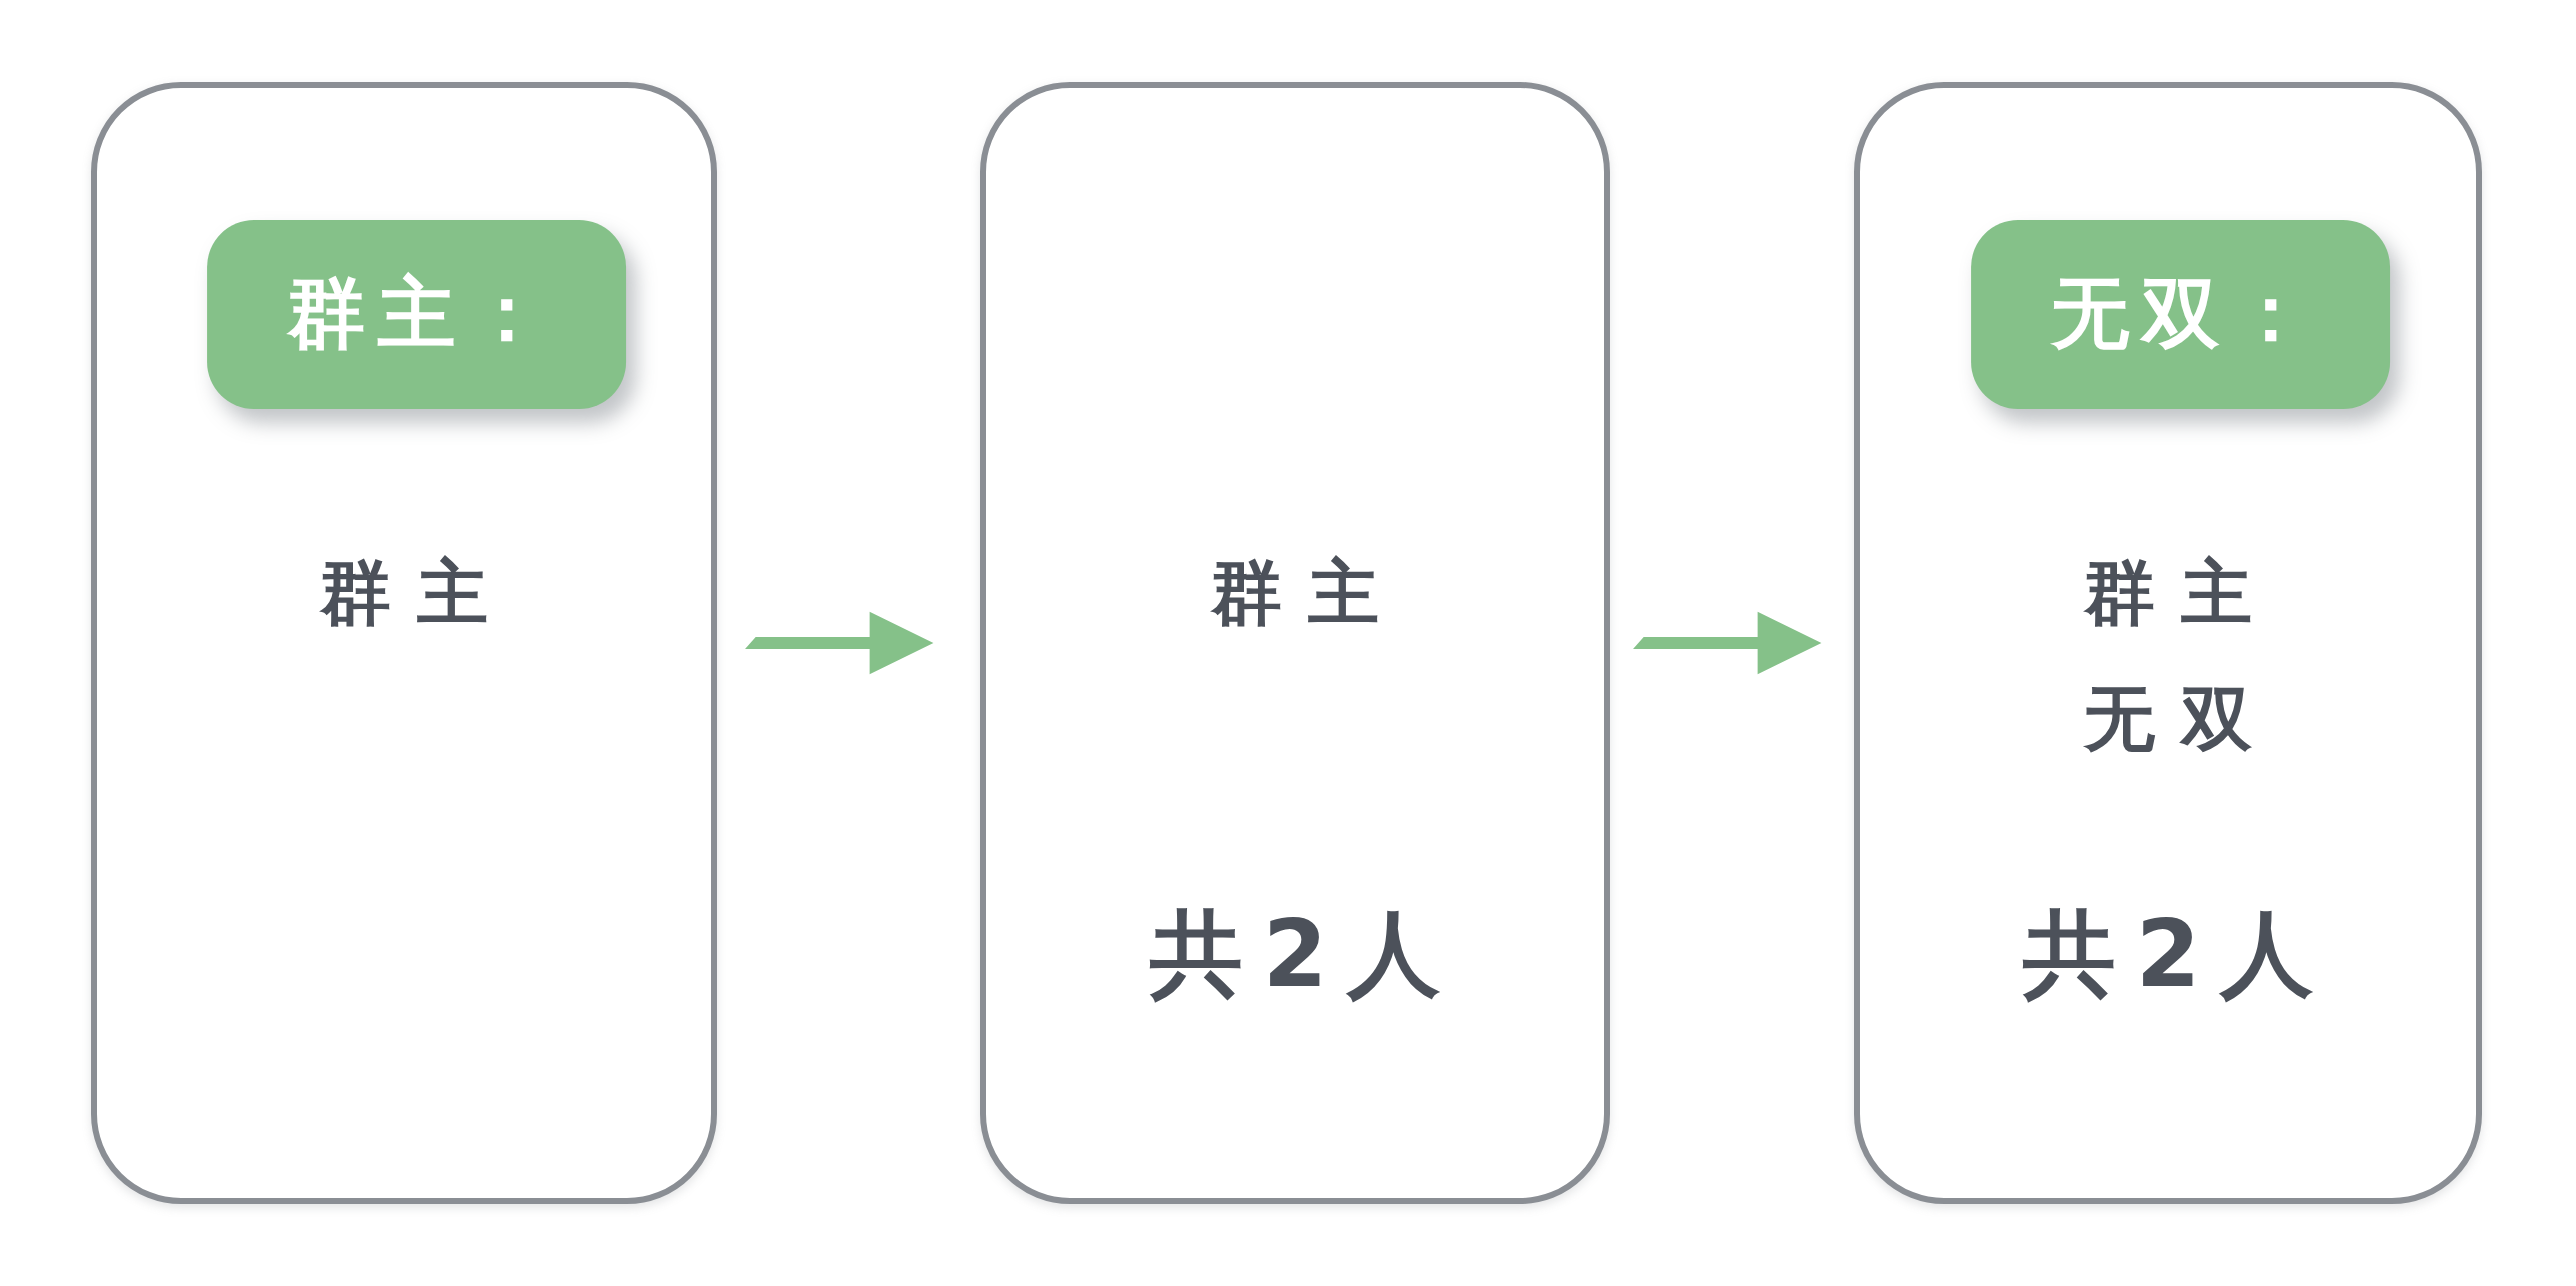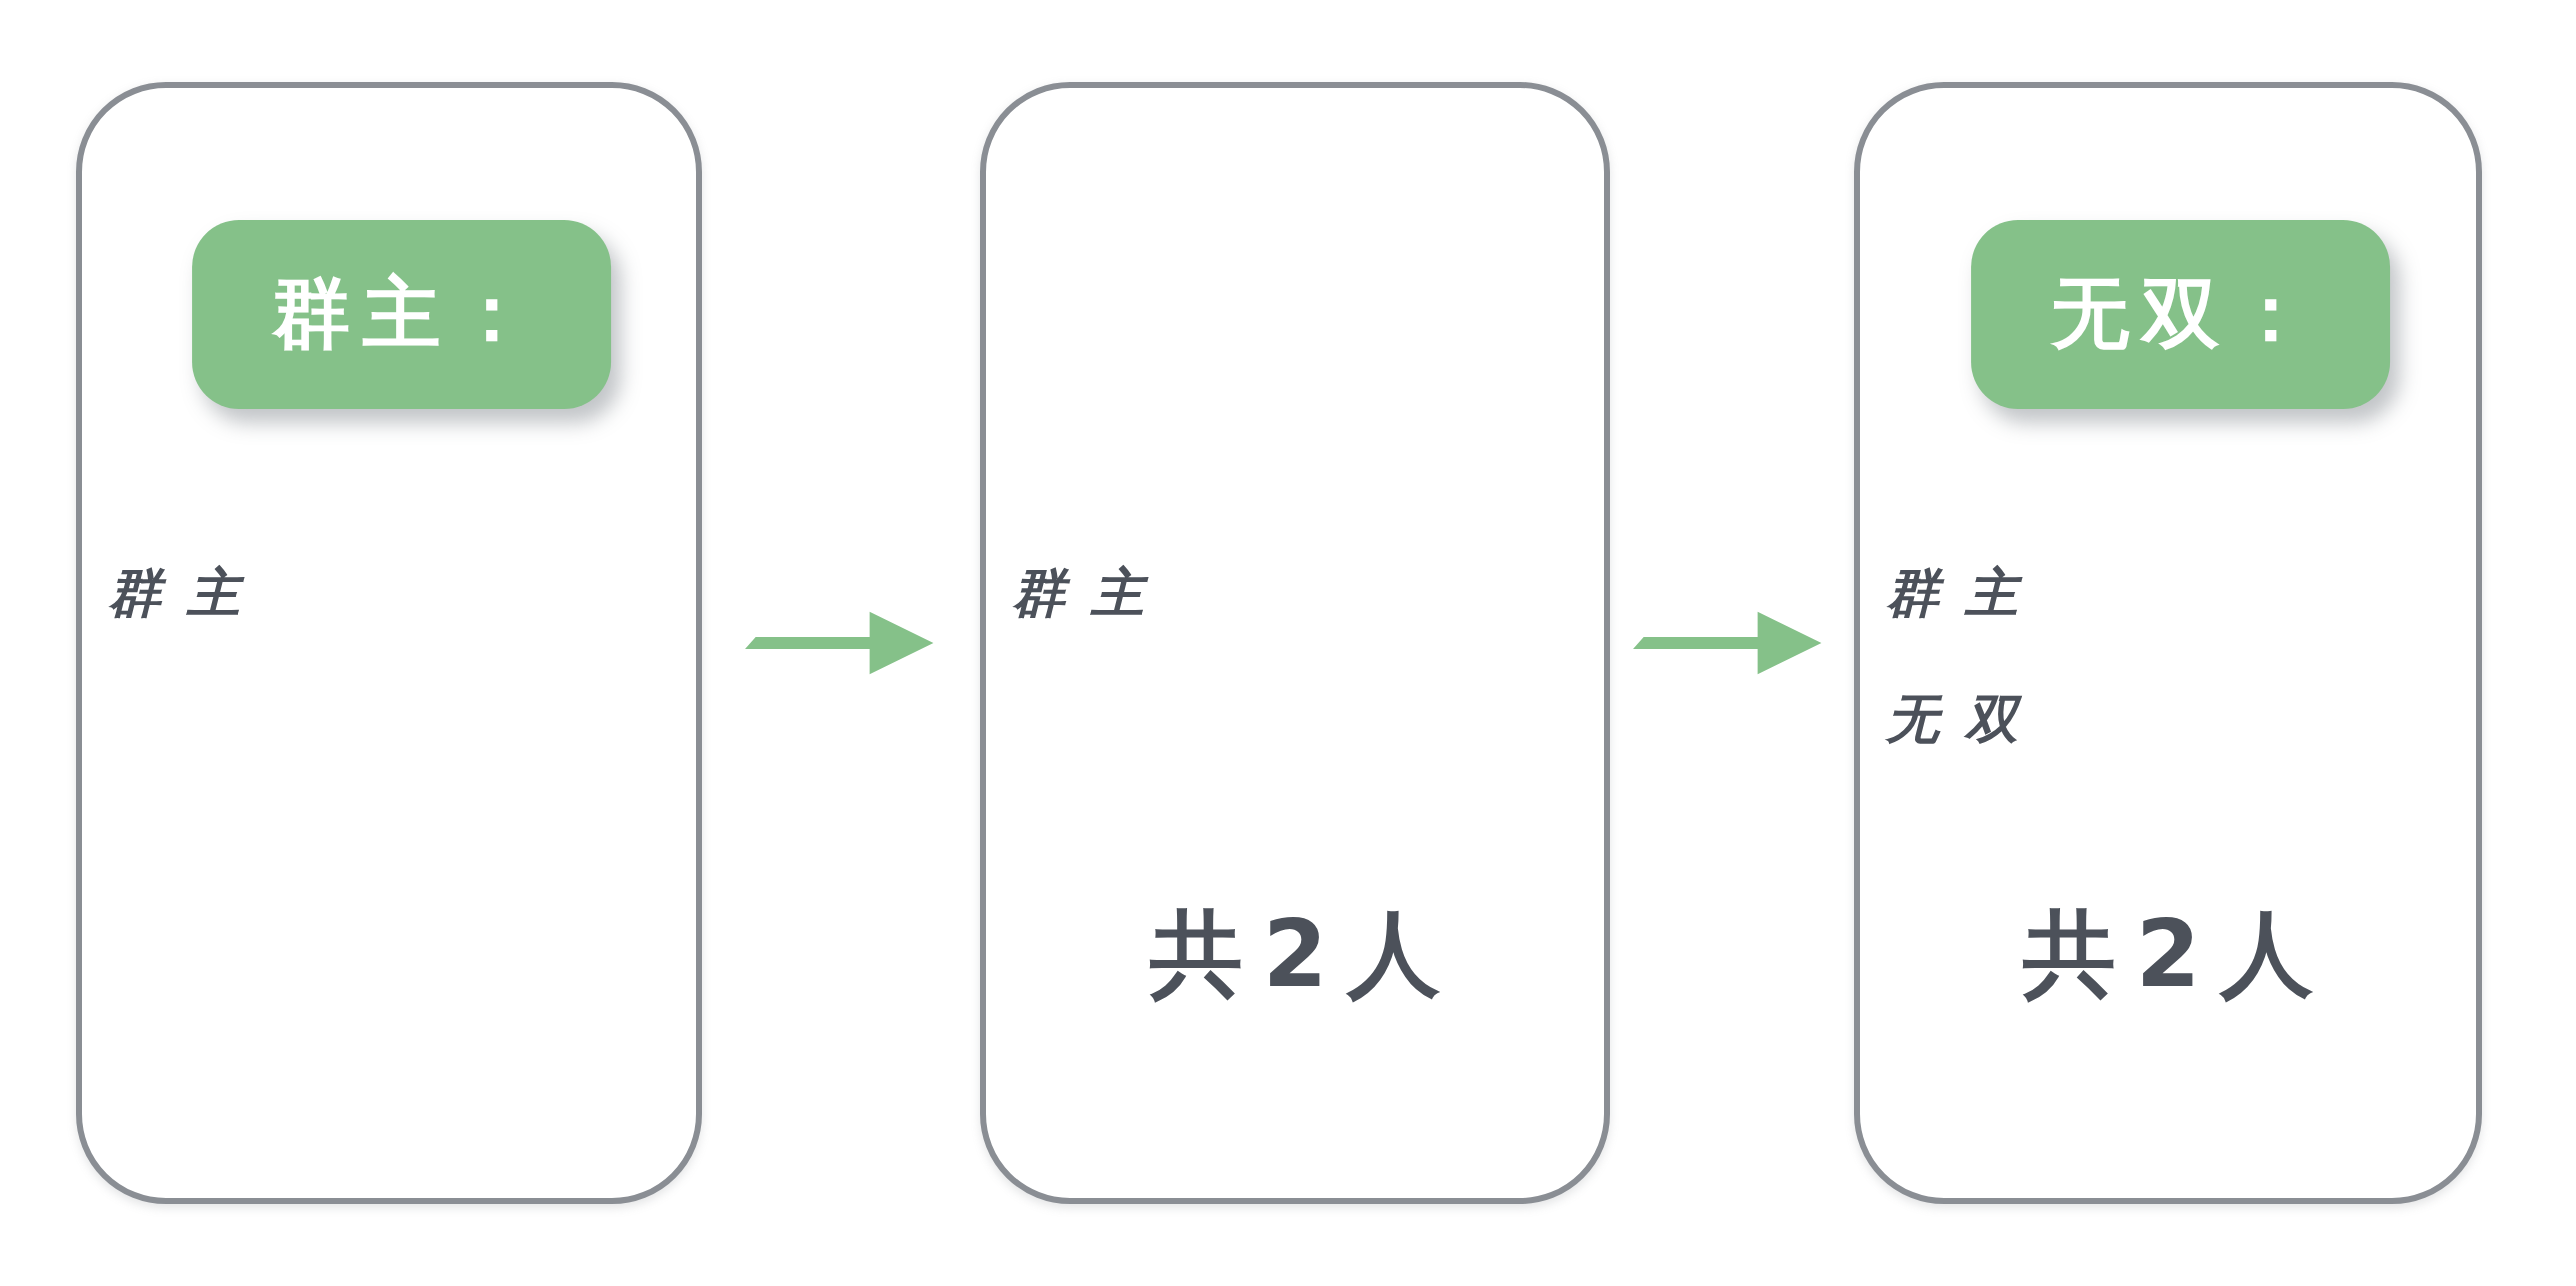--- a/index.html
+++ b/index.html
@@ -17,21 +17,21 @@
   }
   .card {
     position: absolute;
     top: 82px;
     height: 1110px;
     background: #ffffff;
     border: 6.9px solid #8a8e94;
     border-radius: 90px;
     box-shadow: 0 3.8px 9.1px rgba(130,135,140,0.22);
   }
-  .card.c1 { left: 76px;  width: 614px; }
+  .card.c1 { left: 91px;  width: 614px; }
   .card.c2 { left: 980px; width: 618px; }
   .card.c3 { left: 1854px; width: 616px; }
 
   .badge {
     position: absolute;
     top: 132px;
     left: 50%;
     transform: translateX(-47%);
     width: 419px;
     height: 189px;
@@ -48,28 +48,27 @@
     font-weight: bold;
     letter-spacing: 12.2px;
     text-indent: 12.2px;
     white-space: nowrap;
   }
   .names {
     position: absolute;
     top: 442px;
     left: 0;
     width: 100%;
-    text-align: left;
+    text-align: center;
     color: #4c515a;
-    font-size: 53px;
+    font-size: 71px;
     font-weight: bold;
     line-height: 126px;
     letter-spacing: 26px;
     text-indent: 26px;
-    font-style: italic;
   }
   .name-line { display: block; }
   .count {
     position: absolute;
     top: 809px;
     left: 0;
     width: 100%;
     text-align: center;
     color: #4c515a;
     font-size: 93px;

